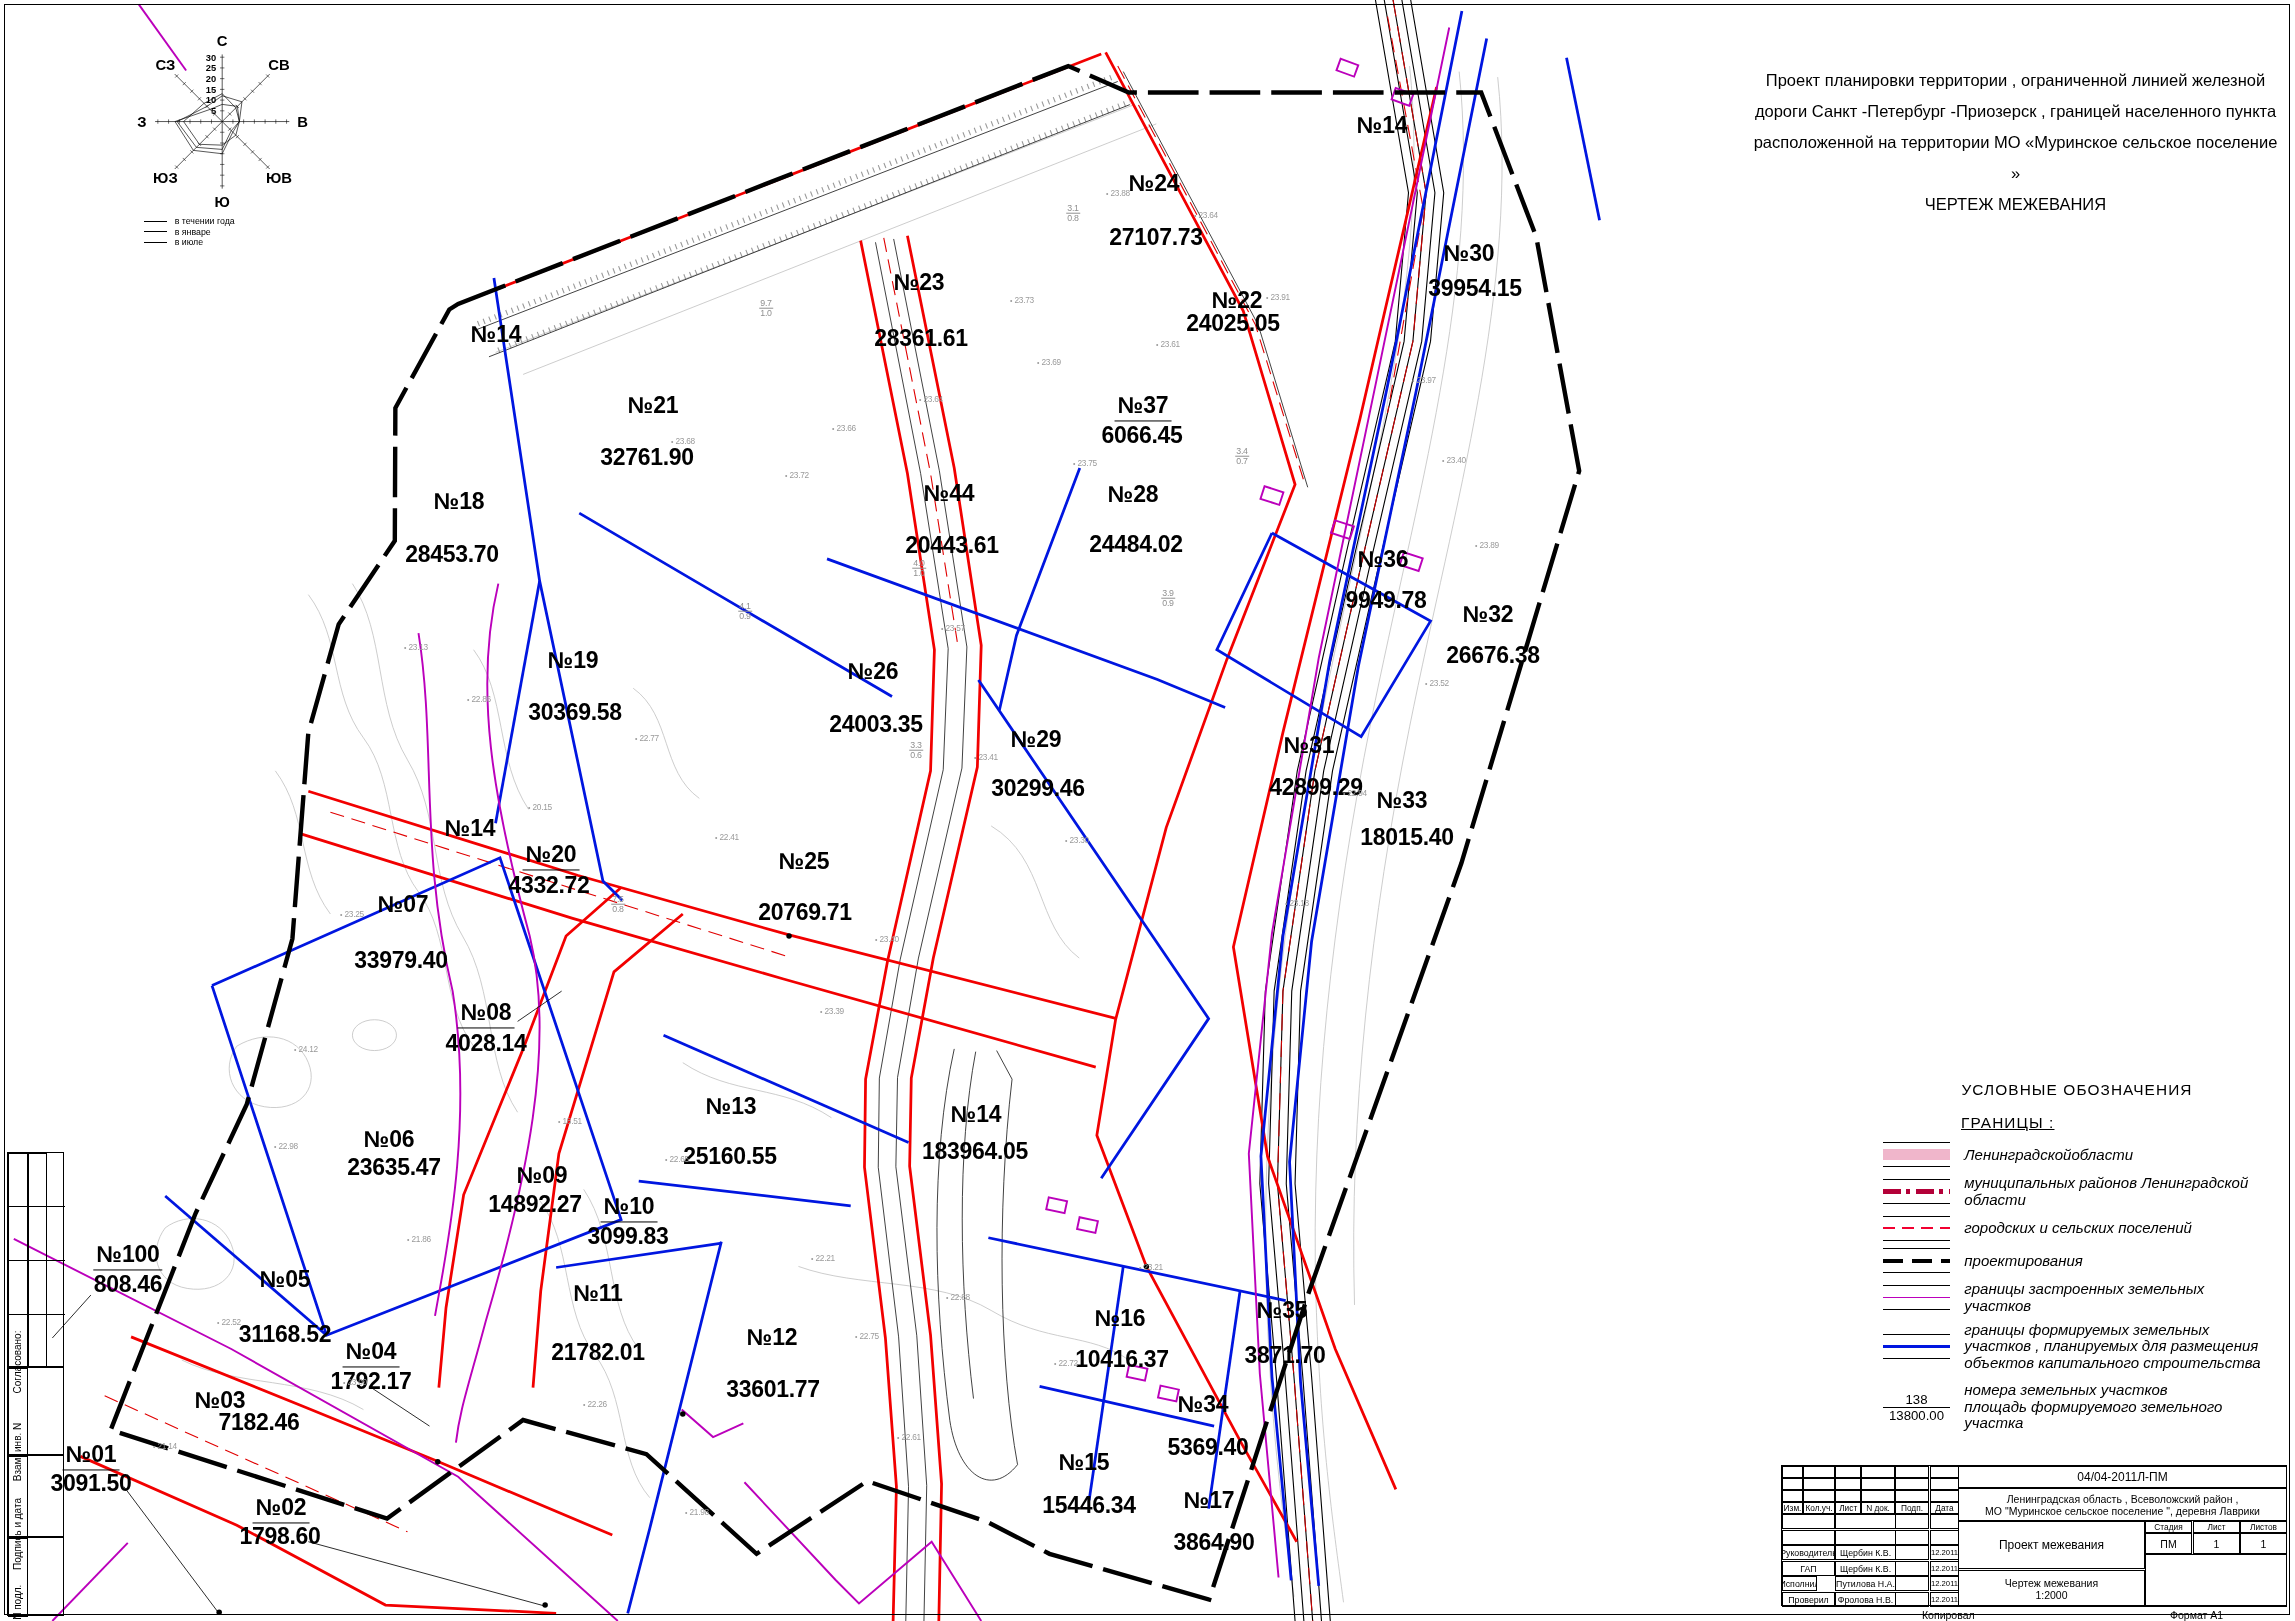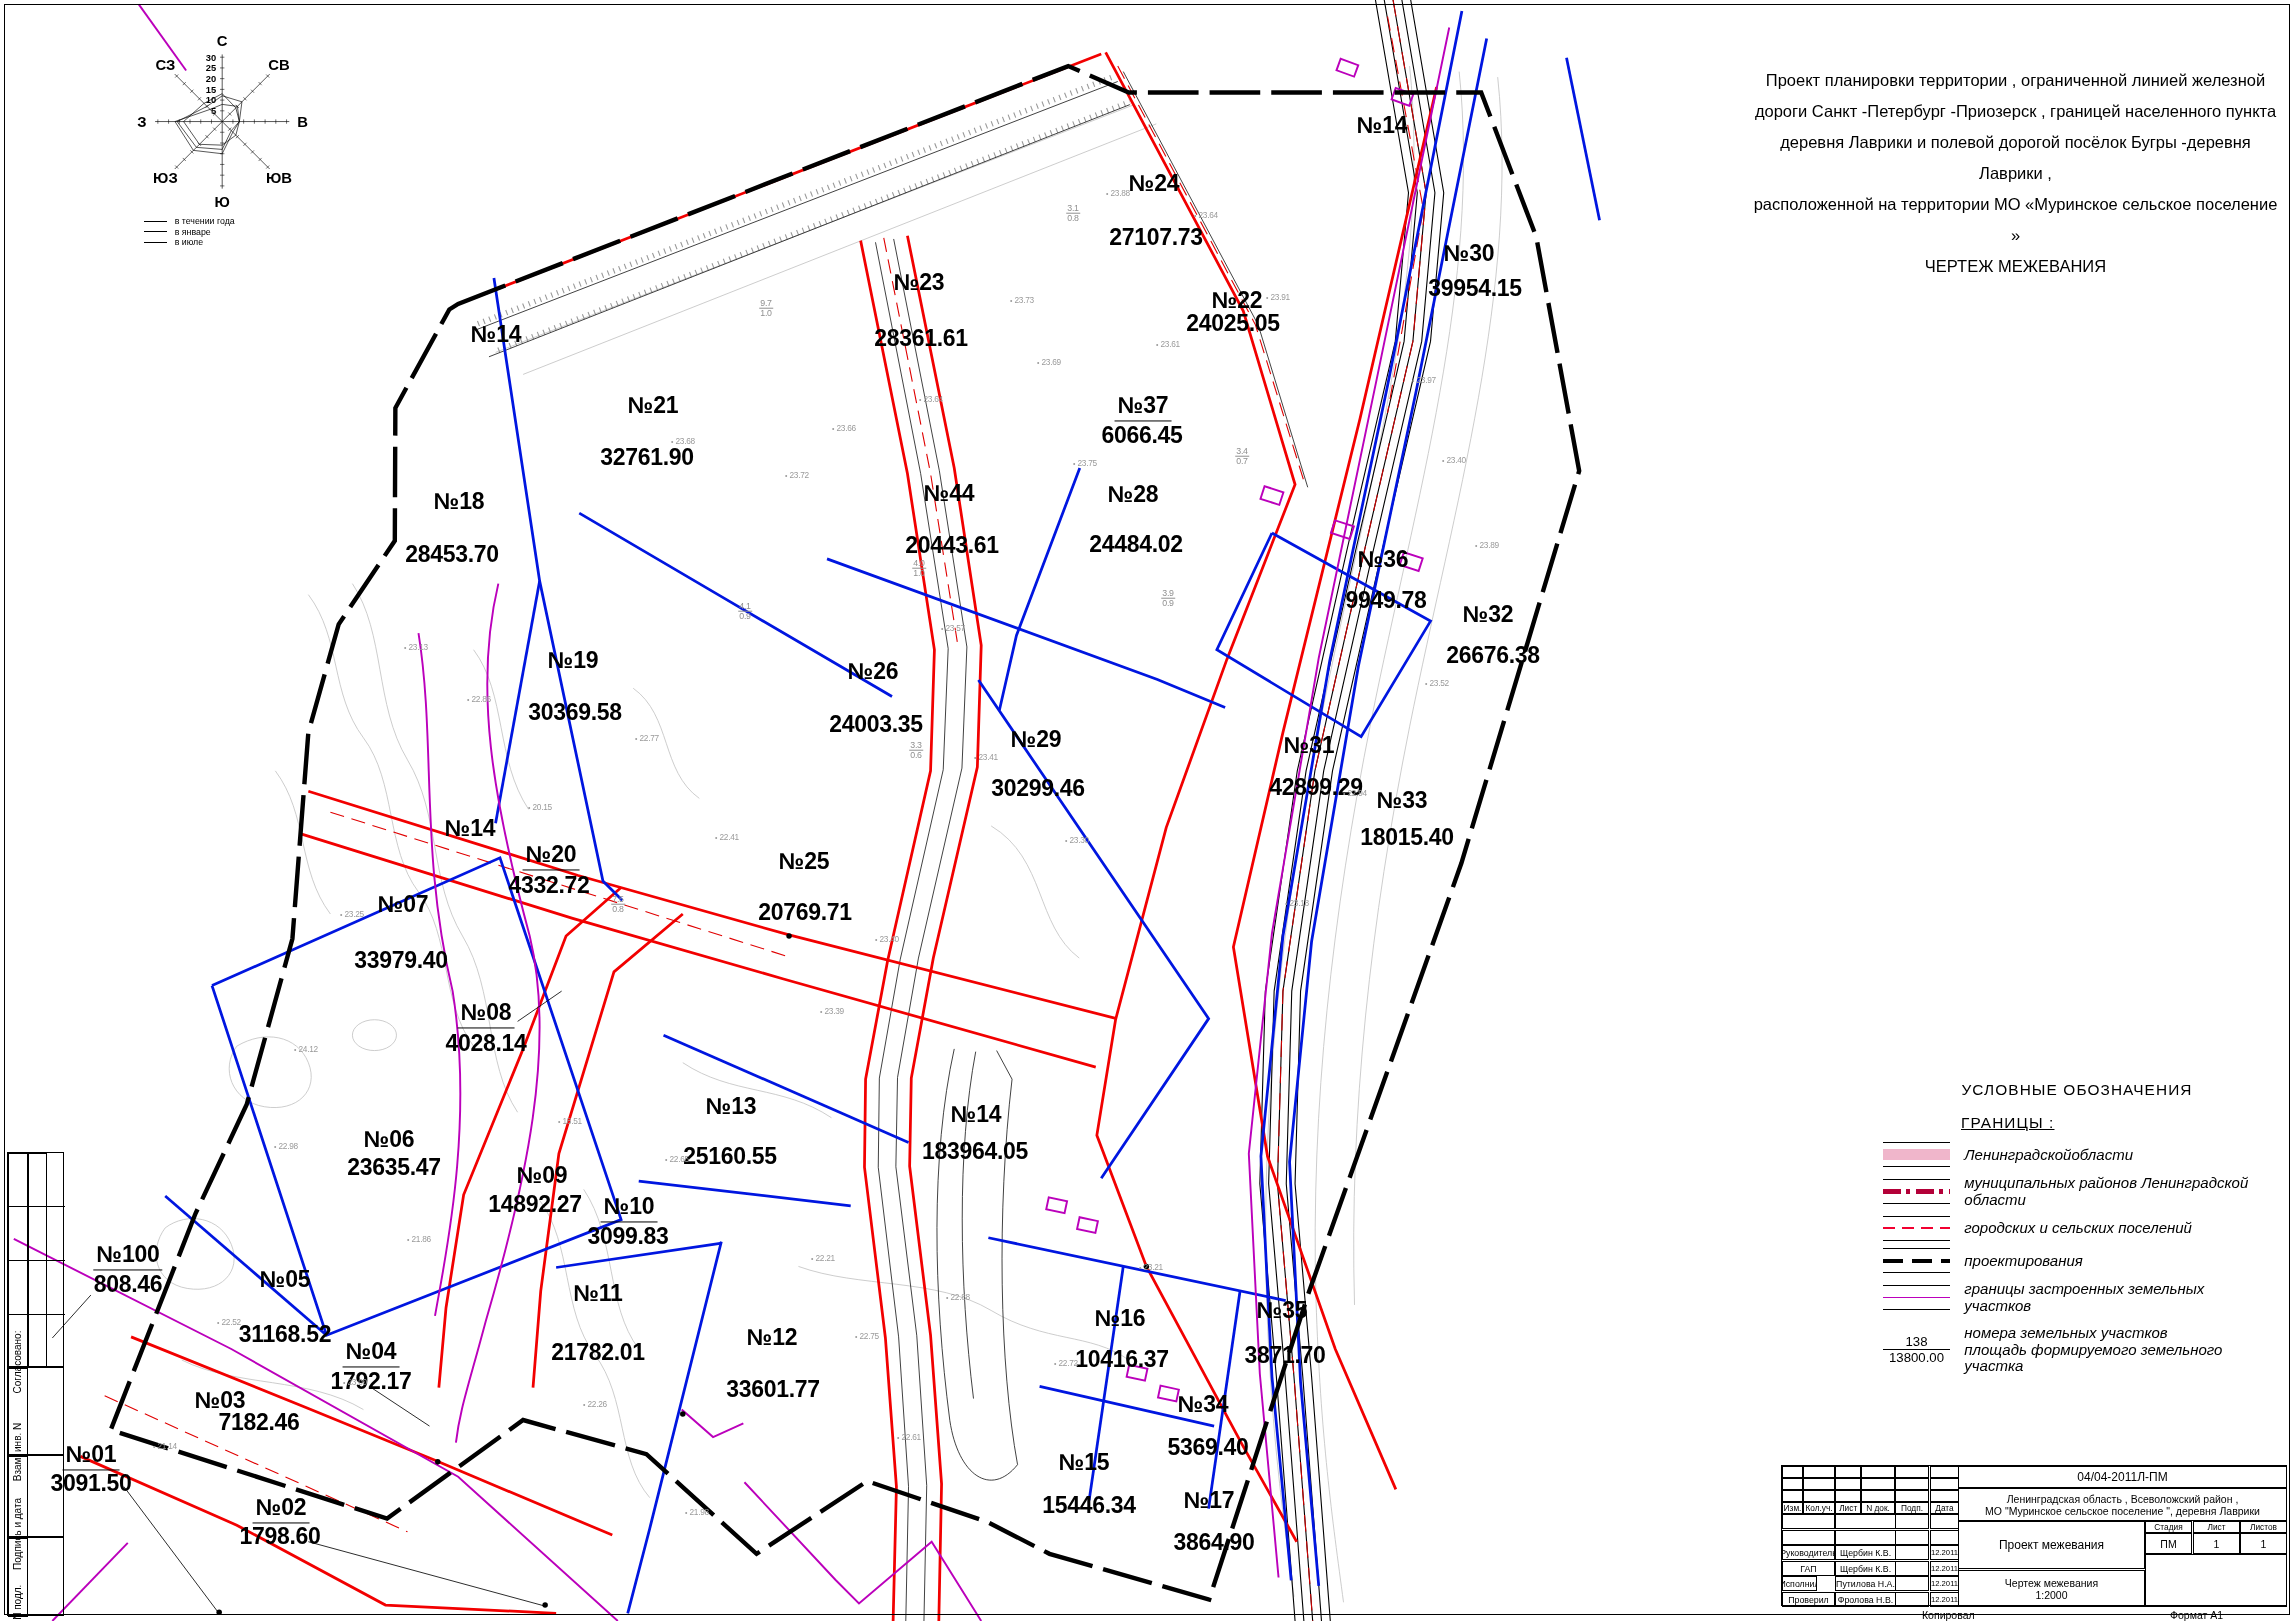--- a/index.html
+++ b/index.html
@@ -210,21 +210,20 @@
     </div>
     <div class="strip-box" style="left:6.6px;top:1537px;width:57px;height:79px;">
       <div class="strip-cell" style="left:0;top:0;width:20px;height:79px;"></div>
       <span class="strip-label" style="left:4.4px;top:76px;">Инв. N подл.</span>
     </div>
   </div>
 
   <div id="header-text">
     <div>Проект  планировки  территории , ограниченной  линией  железной</div>
     <div>дороги  Санкт -Петербург -Приозерск , границей  населенного  пункта</div>
-    <div>деревня  Лаврики  и полевой  дорогой  посёлок  Бугры -деревня  Лаврики ,</div>
     <div>расположенной  на территории  МО  «Муринское  сельское  поселение »</div>
     <div>ЧЕРТЕЖ   МЕЖЕВАНИЯ</div>
   </div>
 
   <svg id="rose" width="275" height="209" viewBox="0 0 500 380">
       <line x1="244" y1="181" x2="244" y2="59" stroke="#000" stroke-width="1.2"></line>
       <line x1="240" y1="161.5" x2="248" y2="161.5" stroke="#000" stroke-width="1"></line>
       <line x1="240" y1="142" x2="248" y2="142" stroke="#000" stroke-width="1"></line>
       <line x1="240" y1="122.5" x2="248" y2="122.5" stroke="#000" stroke-width="1"></line>
       <line x1="240" y1="103" x2="248" y2="103" stroke="#000" stroke-width="1"></line>
@@ -612,20 +611,26 @@
           <div class="ln"></div>
         </div>
       <div class="lg-label">проектирования</div>
     </div>
     <div class="lg-row">
       <div class="lg-sw sw-built">
           <div class="ln"></div>
         </div>
       <div class="lg-label">границы  застроенных  земельных  участков</div>
     </div>
+    <div class="lg-row">
+      <div class="lg-sw sw-formed">
+          <div class="ln"></div>
+        </div>
+      <div class="lg-label">границы  формируемых  земельных  участков , планируемых  для  размещения  объектов капитального  строительства</div>
+    </div>
     <div class="lg-num">
       <div class="fracbox">
         <span class="top">138</span>
         <span class="bot">13800.00</span>
       </div>
       <div class="lg-label">
         <div>номера  земельных  участков</div>
         <div>площадь формируемого  земельного  участка</div>
       </div>
     </div>

